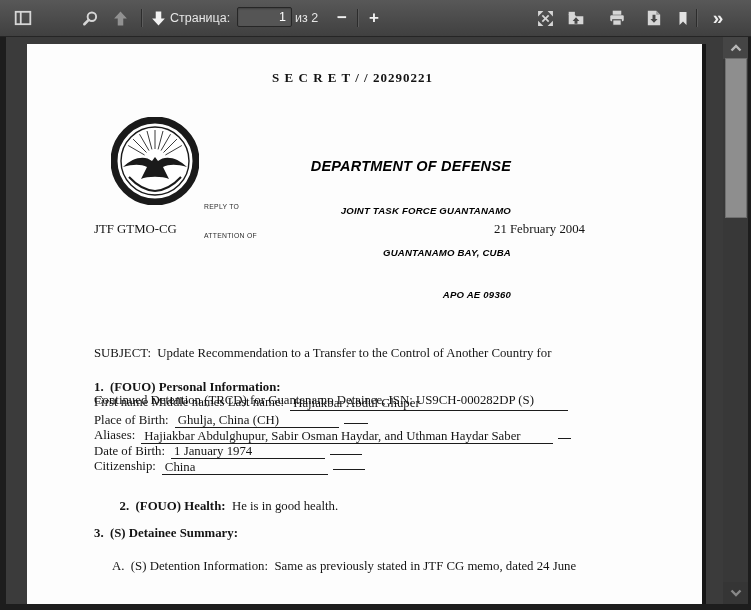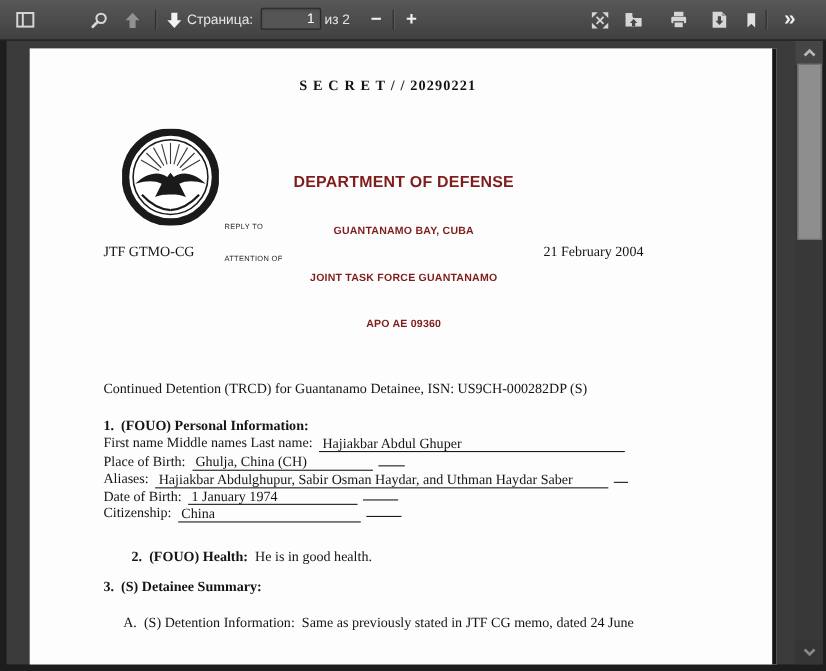--- a/index.html
+++ b/index.html
@@ -34,22 +34,22 @@
   
   .page{position:absolute;left:21px;top:7px;width:675px;height:600px;background:#fdfdfd;
         border-right:4px solid #161616;color:#141414;
         font-family:"Liberation Serif",serif;font-size:12.8px;}
   .abs{position:absolute;white-space:pre;}
   .secret{left:0;width:100%;box-sizing:border-box;padding-right:24px;text-align:center;
           top:26px;font-weight:bold;font-size:13px;letter-spacing:1px;}
   .seal{left:84px;top:73px;}
   .replyto{left:177px;top:139px;font-family:"Liberation Sans",sans-serif;font-size:6.8px;
            line-height:9.5px;letter-spacing:.3px;color:#2a2a2a;}
-  .letterhead{left:196px;top:84px;width:288px;text-align:center;
-              font-family:"Liberation Sans",sans-serif;font-weight:bold;color:#7f1d1d;}
+  .letterhead{left:196px;top:84px;width:288px;text-align:right;
+              font-family:"Liberation Sans",sans-serif;font-weight:bold;color:#000000;font-style:italic;}
   .lh1{font-size:14.5px;letter-spacing:.2px;}
   .lh2{font-size:9.6px;margin-top:1px;letter-spacing:.2px;}
   .office{left:67px;top:178px;}
   .memodate{left:467px;top:178px;}
   .docline{line-height:15.5px;}
   .b{font-weight:bold;}
   .ind{padding-left:18px;}
   .fields{position:absolute;left:67px;top:351px;white-space:nowrap;}
   .frow{height:15.6px;line-height:15.6px;}
   .fval{display:inline-block;border-bottom:1px solid #1c1c1c;margin-left:6px;padding:0 3px;
@@ -187,30 +187,31 @@
         <path d="M70 60 Q58 73 44 74" stroke="#1a1a1a" stroke-width="2" fill="none"></path>
       </svg>
 
       <div class="abs replyto">
         <div>REPLY TO</div>
         <div>ATTENTION OF</div>
       </div>
 
       <div class="abs letterhead">
         <div class="lh1">DEPARTMENT OF DEFENSE</div>
+        <div class="lh2">JOINT TASK FORCE GUANTANAMO</div>
         <div class="lh2">GUANTANAMO BAY, CUBA</div>
-        <div class="lh2">JOINT TASK FORCE GUANTANAMO</div>
         <div class="lh2">APO AE 09360</div>
       </div>
 
       <div class="abs office">JTF GTMO-CG</div>
       <div class="abs memodate">21 February 2004</div>
 
 
       <div class="abs docline" style="left:67px;top:271px">
+        <div>SUBJECT:  Update Recommendation to a Transfer to the Control of Another Country for</div>
         <div>Continued Detention (TRCD) for Guantanamo Detainee, ISN: US9CH-000282DP (S)</div>
       </div>
 
       <div class="abs b" style="left:67px;top:336px">1.  (FOUO) Personal Information:</div>
 
       <div class="fields">
         <div class="frow">
           <span>First name Middle names Last name:</span><span class="fval v0">Hajiakbar Abdul Ghuper</span>
         </div>
         <div class="frow">

